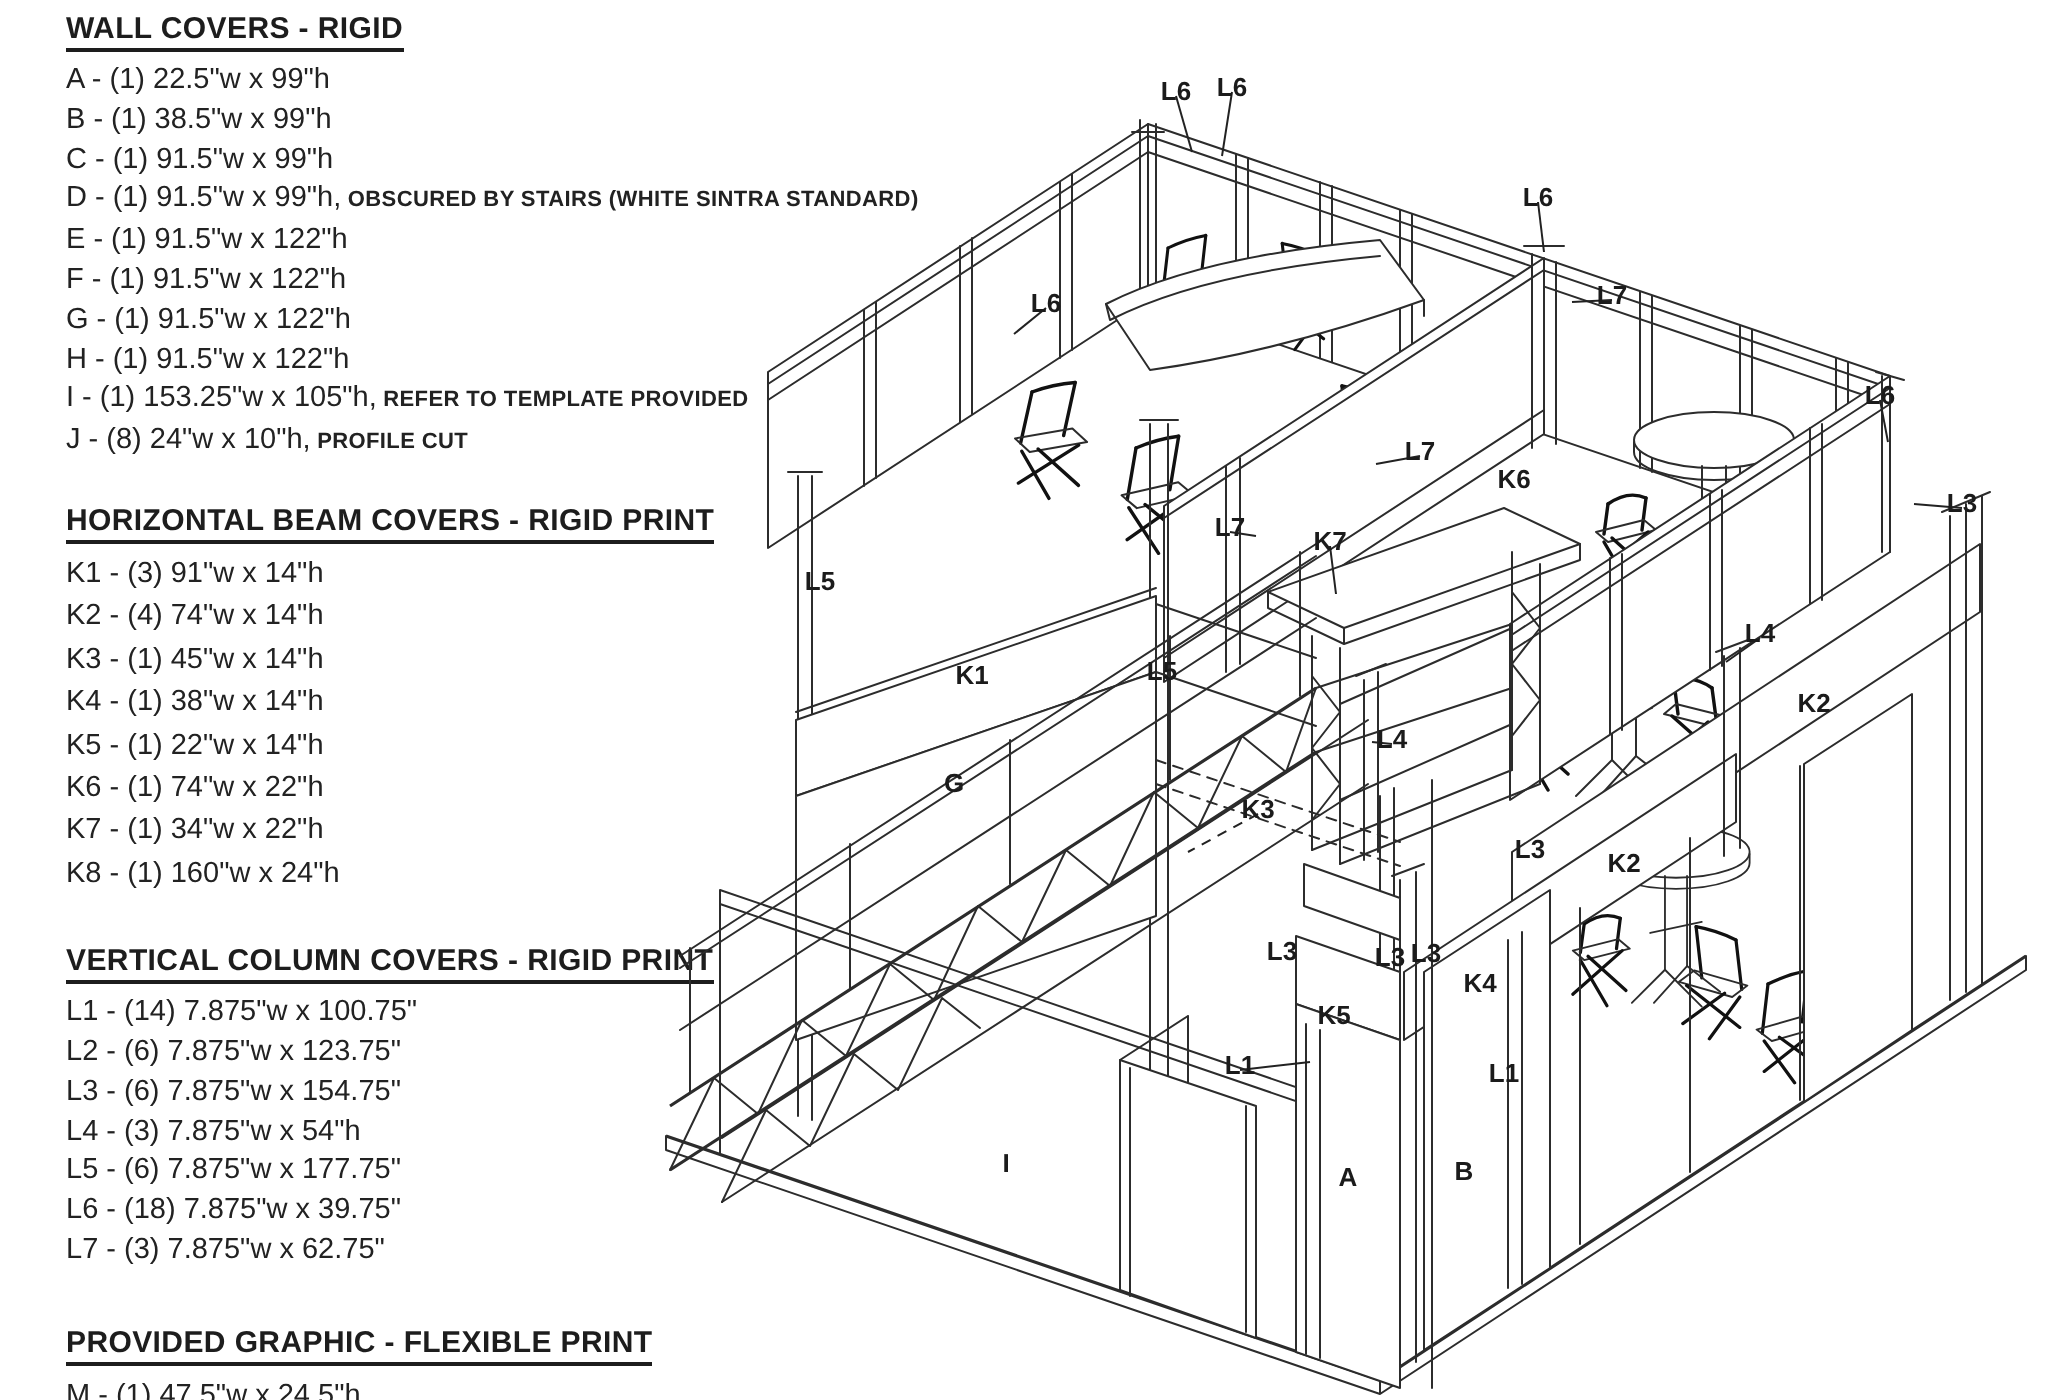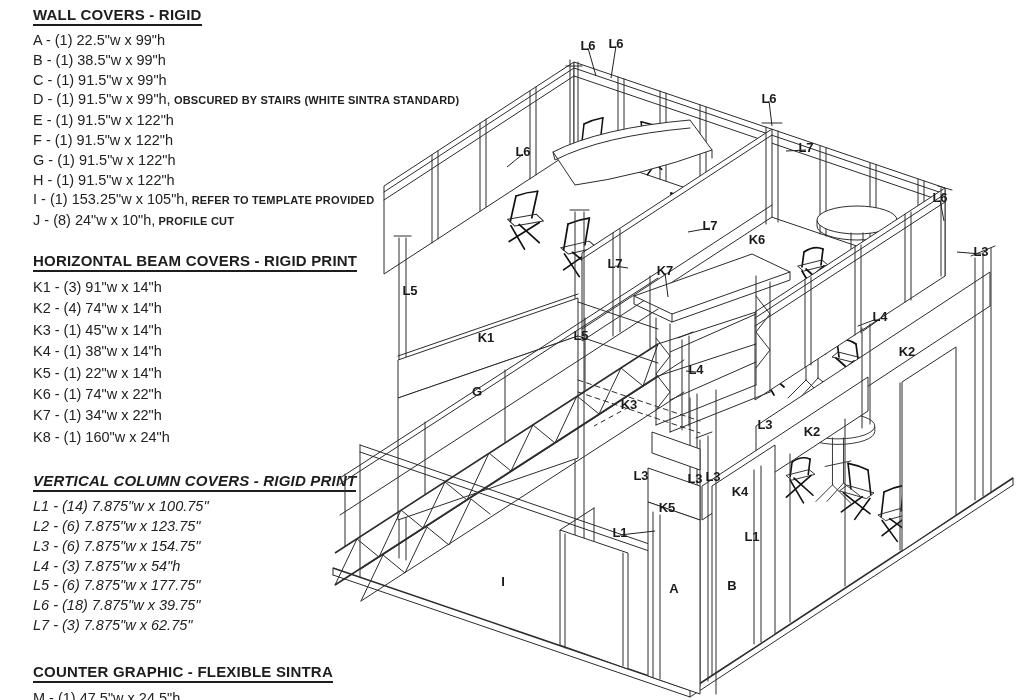--- a/index.html
+++ b/index.html
@@ -7,40 +7,40 @@
        font-family:"Liberation Sans",sans-serif;color:#1d1d1d;}
   .legend{position:absolute;left:33px;top:6px;width:430px;}
   .section{margin-bottom:15px;}
   .sec-title{display:inline-block;font-weight:700;font-size:15px;letter-spacing:.2px;
              border-bottom:2px solid #1d1d1d;padding-bottom:1px;margin-bottom:5px;color:#1d1d1d;}
   .item{font-size:14.5px;line-height:19.8px;white-space:nowrap;color:#222;}
   .section.s2 .item{line-height:21.4px;}
   .section.s3 .item{line-height:19.8px;}
   .section.s4 .item{line-height:21px;}
   .section.s2{margin-top:20px;}
-  .section.s3{margin-top:24px;font-style:italic;}
+  .section.s3{margin-top:24px;}
   .section.s4{margin-top:27px;}
   .note{font-size:11px;letter-spacing:.2px;font-weight:bold;}
   svg{position:absolute;left:0;top:0;}
   .ln{stroke:#2c2c2c;stroke-width:1;fill:none;stroke-linejoin:round;stroke-linecap:round;}
   .ln2{stroke:#2c2c2c;stroke-width:1.6;fill:none;stroke-linejoin:round;}
   .fw{stroke:#2c2c2c;stroke-width:1;fill:#ffffff;stroke-linejoin:round;}
   .fk{stroke:#111;stroke-width:1.7;fill:none;stroke-linejoin:round;stroke-linecap:round;}
   .dash{stroke-dasharray:5 4;}
   .leader{stroke:#222;stroke-width:1;fill:none;}
   .callout{font:600 13px "Liberation Sans",sans-serif;fill:#1b1b1b;text-anchor:middle;}
 </style>
 </head>
 <body>
 
 <div class="legend">
     <div class="section s1"><div class="sec-title">WALL COVERS - RIGID</div><div class="item"><span>A - (1) 22.5"w x 99"h</span></div><div class="item"><span>B - (1) 38.5"w x 99"h</span></div><div class="item"><span>C - (1) 91.5"w x 99"h</span></div><div class="item"><span>D - (1) 91.5"w x 99"h,</span><span class="note"> OBSCURED BY STAIRS (WHITE SINTRA STANDARD)</span></div><div class="item"><span>E - (1) 91.5"w x 122"h</span></div><div class="item"><span>F - (1) 91.5"w x 122"h</span></div><div class="item"><span>G - (1) 91.5"w x 122"h</span></div><div class="item"><span>H - (1) 91.5"w x 122"h</span></div><div class="item"><span>I - (1) 153.25"w x 105"h,</span><span class="note"> REFER TO TEMPLATE PROVIDED</span></div><div class="item"><span>J - (8) 24"w x 10"h,</span><span class="note"> PROFILE CUT</span></div></div>
     <div class="section s2"><div class="sec-title">HORIZONTAL BEAM COVERS - RIGID PRINT</div><div class="item"><span>K1 - (3) 91"w x 14"h</span></div><div class="item"><span>K2 - (4) 74"w x 14"h</span></div><div class="item"><span>K3 - (1) 45"w x 14"h</span></div><div class="item"><span>K4 - (1) 38"w x 14"h</span></div><div class="item"><span>K5 - (1) 22"w x 14"h</span></div><div class="item"><span>K6 - (1) 74"w x 22"h</span></div><div class="item"><span>K7 - (1) 34"w x 22"h</span></div><div class="item"><span>K8 - (1) 160"w x 24"h</span></div></div>
     <div class="section s3"><div class="sec-title">VERTICAL COLUMN COVERS - RIGID PRINT</div><div class="item"><span>L1 - (14) 7.875"w x 100.75"</span></div><div class="item"><span>L2 - (6) 7.875"w x 123.75"</span></div><div class="item"><span>L3 - (6) 7.875"w x 154.75"</span></div><div class="item"><span>L4 - (3) 7.875"w x 54"h</span></div><div class="item"><span>L5 - (6) 7.875"w x 177.75"</span></div><div class="item"><span>L6 - (18) 7.875"w x 39.75"</span></div><div class="item"><span>L7 - (3) 7.875"w x 62.75"</span></div></div>
-    <div class="section s4"><div class="sec-title">COUNTER GRAPHIC - FLEXIBLE SINTRA</div><div class="item"><span>M - (1) 47.5"w x 24.5"h</span></div></div>
+    <div class="section s4"><div class="sec-title">PROVIDED GRAPHIC - FLEXIBLE PRINT</div><div class="item"><span>M - (1) 47.5"w x 24.5"h</span></div></div>
   </div>
 
 <svg width="1024" height="700" viewBox="0 0 1024 700">
   <defs>
     <g id="chair">
       <path class="fk" d="M0,0 Q10,-5 21,-7"></path>
       <path class="fk" d="M0,0 L-3,26 M21,-7 L18,20"></path>
       <path class="ln" d="M-6,24 L22,16 L30,22 L2,30 Z"></path>
       <path class="fk" d="M-2,30 L14,52 M26,24 L-2,46 M6,28 L28,44"></path>
     </g>

